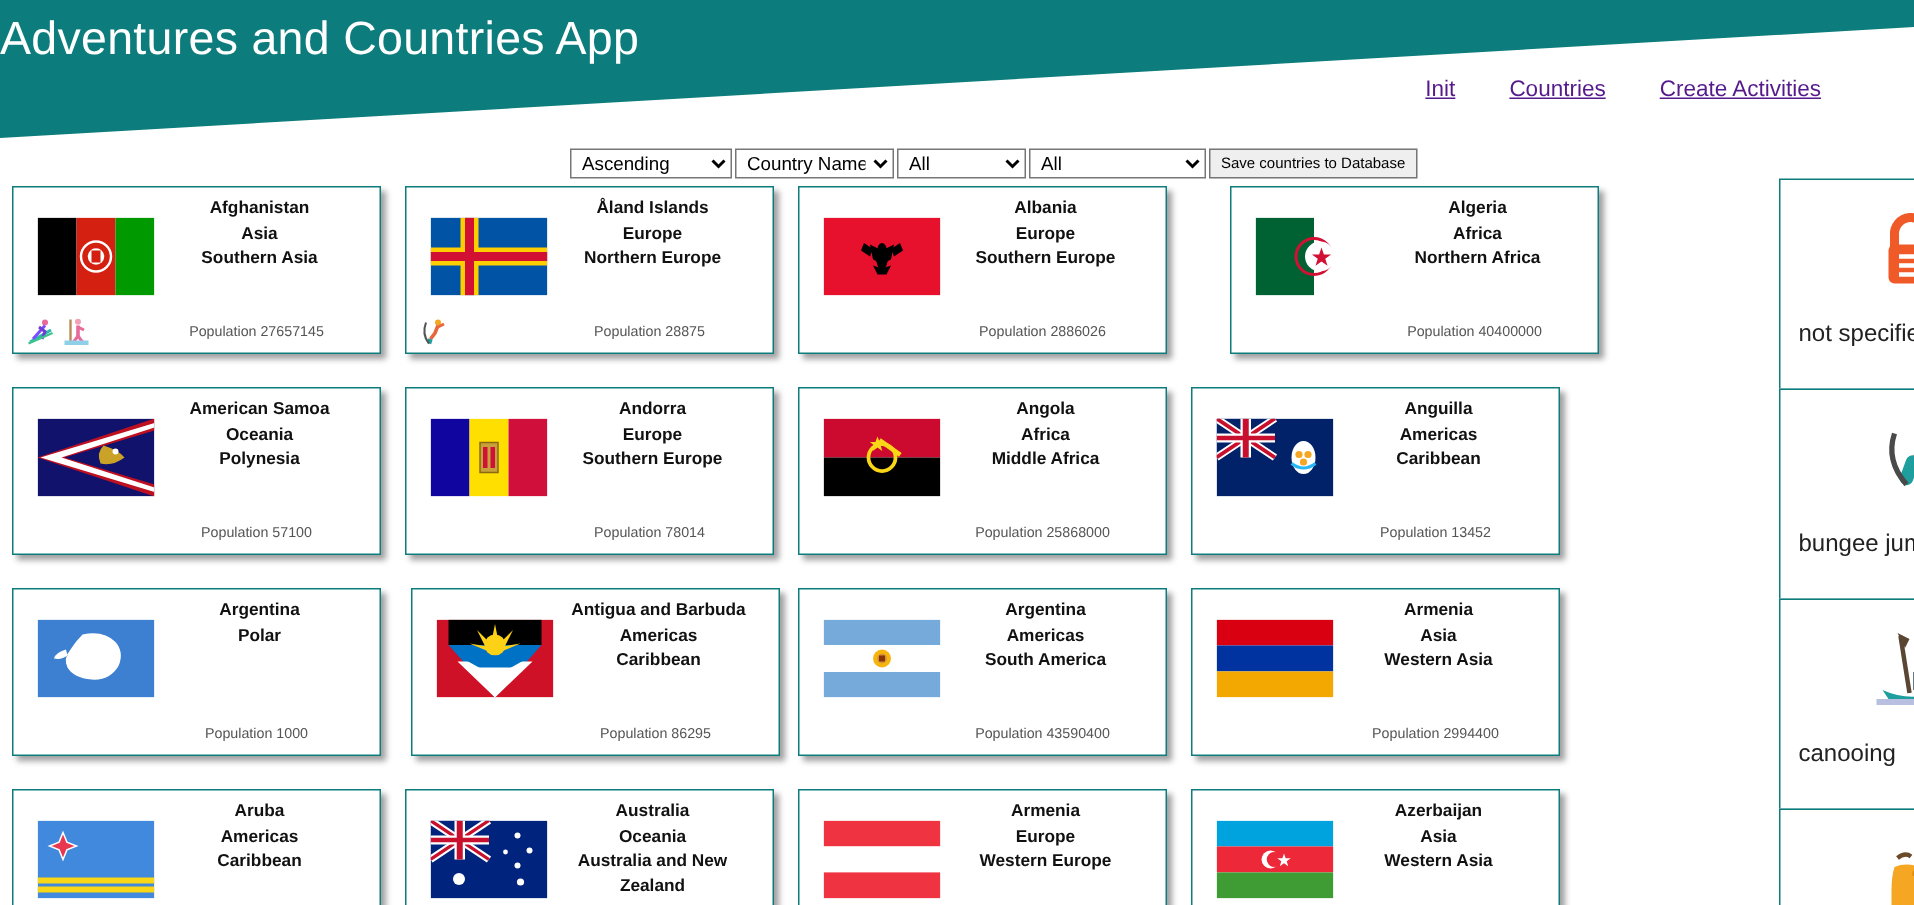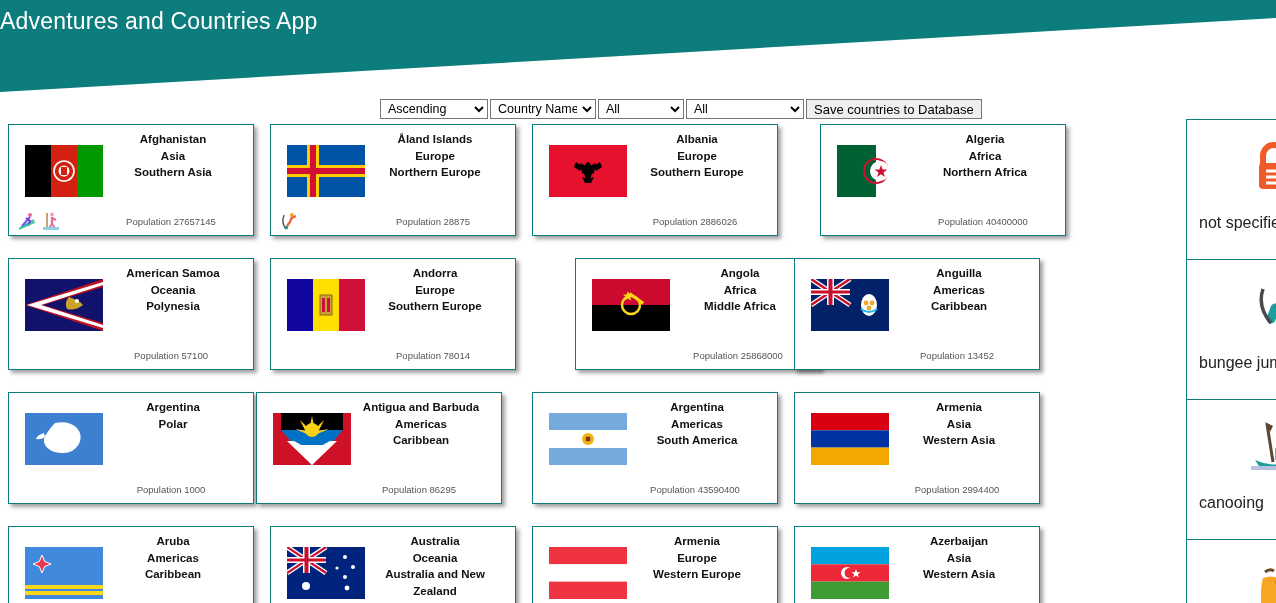--- a/index.html
+++ b/index.html
@@ -21,21 +21,21 @@
   .header-bg {
     position: absolute;
     top: 0; left: 0;
     width: 1276px; height: 95px;
     background: #0d7c7c;
     clip-path: polygon(0 0, 1276px 0, 1276px 18px, 0 92px);
   }
   .app-title {
     position: absolute;
     left: 0px; top: 8px;
-    font-size: 23px;
+    font-size: 31px;
     font-weight: 400;
     color: #ffffff;
     letter-spacing: 0.2px;
     white-space: nowrap;
   }
   .nav {
     position: absolute;
     right: 62px; top: 51px;
     display: flex;
     gap: 36px;
@@ -69,21 +69,21 @@
     color: #000;
     line-height: 18px;
     cursor: pointer;
   }
   .sel-order { width: 108px; }
   .sel-field { width: 106px; }
   .sel-region { width: 86px; }
   .sel-sub { width: 118px; }
   .toolbar button {
     font-family: "Liberation Sans", sans-serif;
-    font-size: 13px;
+    font-size: 10px;
     height: 20px;
     padding: 0 7px;
     border: 1px solid #767676;
     border-radius: 0;
     background: #efefef;
     color: #000;
     cursor: pointer;
     white-space: nowrap;
   }
 
@@ -166,20 +166,25 @@
     color: #222;
     white-space: nowrap;
   }
 </style>
 </head>
 <body>
 
 <div class="header-wrap">
   <div class="header-bg"></div>
   <div class="app-title">Adventures and Countries App</div>
+  <nav class="nav">
+    <a>Init</a>
+    <a>Countries</a>
+    <a>Create Activities</a>
+  </nav>
 </div>
 
 <div class="toolbar">
   <select class="sel-order"><option>Ascending</option><option>Descending</option></select>
   <select class="sel-field"><option>Country Name</option><option>Population</option><option>Region</option></select>
   <select class="sel-region"><option>All</option></select>
   <select class="sel-sub"><option>All</option></select>
   <button>Save countries to Database</button>
 </div>
 
@@ -328,21 +333,21 @@
           </svg>
         </div>
         <div class="ctext">
           <span class="ln">Andorra</span>
           <span class="ln">Europe</span>
           <span class="ln">Southern Europe</span>
         </div>
         <div class="pop">Population 78014</div>
       </div>
     </div>
-    <div class="card" style="left: 524px; top: 134px; margin-left: 43px;">
+    <div class="card" style="left: 524px; top: 134px;">
       <div class="card-body">
         <div class="flag">
           <svg xmlns="http://www.w3.org/2000/svg" viewBox="0 0 78 52" width="78" height="52">
             <rect width="78" height="26" fill="#cc092f"></rect>
             <rect y="26" width="78" height="26" fill="#000"></rect>
             <g fill="#f9d616">
               <circle cx="39" cy="26" r="9" fill="none" stroke="#f9d616" stroke-width="2.5"></circle>
               <rect x="31" y="16" width="17" height="3" transform="rotate(35 39 26)"></rect>
               <path d="M36 12 l1.4 3.6 3.7 0 -3 2.4 1.1 3.7 -3.2-2.3 -3.2 2.3 1.1-3.7 -3-2.4 3.7 0z"></path>
             </g>
@@ -395,21 +400,21 @@
             <path d="M30 10 q14 -3 22 5 q6 7 2 16 q-6 10 -18 9 q-12 -1 -16 -8 q-3 -6 2 -12 q3 -5 8 -10 z M19 20 q-7 2 -8 6 q5 1 9 -2 z" fill="#fff"></path>
           </svg>
         </div>
         <div class="ctext">
           <span class="ln">Argentina</span>
           <span class="ln">Polar</span>
         </div>
         <div class="pop">Population 1000</div>
       </div>
     </div>
-    <div class="card" style="left: 248px; top: 268px;">
+    <div class="card" style="left: 266px; top: 268px;">
       <div class="card-body">
         <div class="flag">
           <svg xmlns="http://www.w3.org/2000/svg" viewBox="0 0 78 52" width="78" height="52">
             <rect width="78" height="52" fill="#ce1126"></rect>
             <path d="M8 0 L70 0 L70 17 L8 17 Z" fill="#000"></path>
             <path d="M8 17 L70 17 L39 52 Z" fill="#0072c6"></path>
             <path d="M14 28 L64 28 L39 52 Z" fill="#fff"></path>
             <g fill="#fcd116">
               <circle cx="39" cy="17" r="7"></circle>
               <path d="M39 3 l2 10 -4 0z M27 7 l8 8 -3 2z M51 7 l-8 8 3 2z M22 16 l12 2 0 3z M56 16 l-12 2 0 3z"></path>

